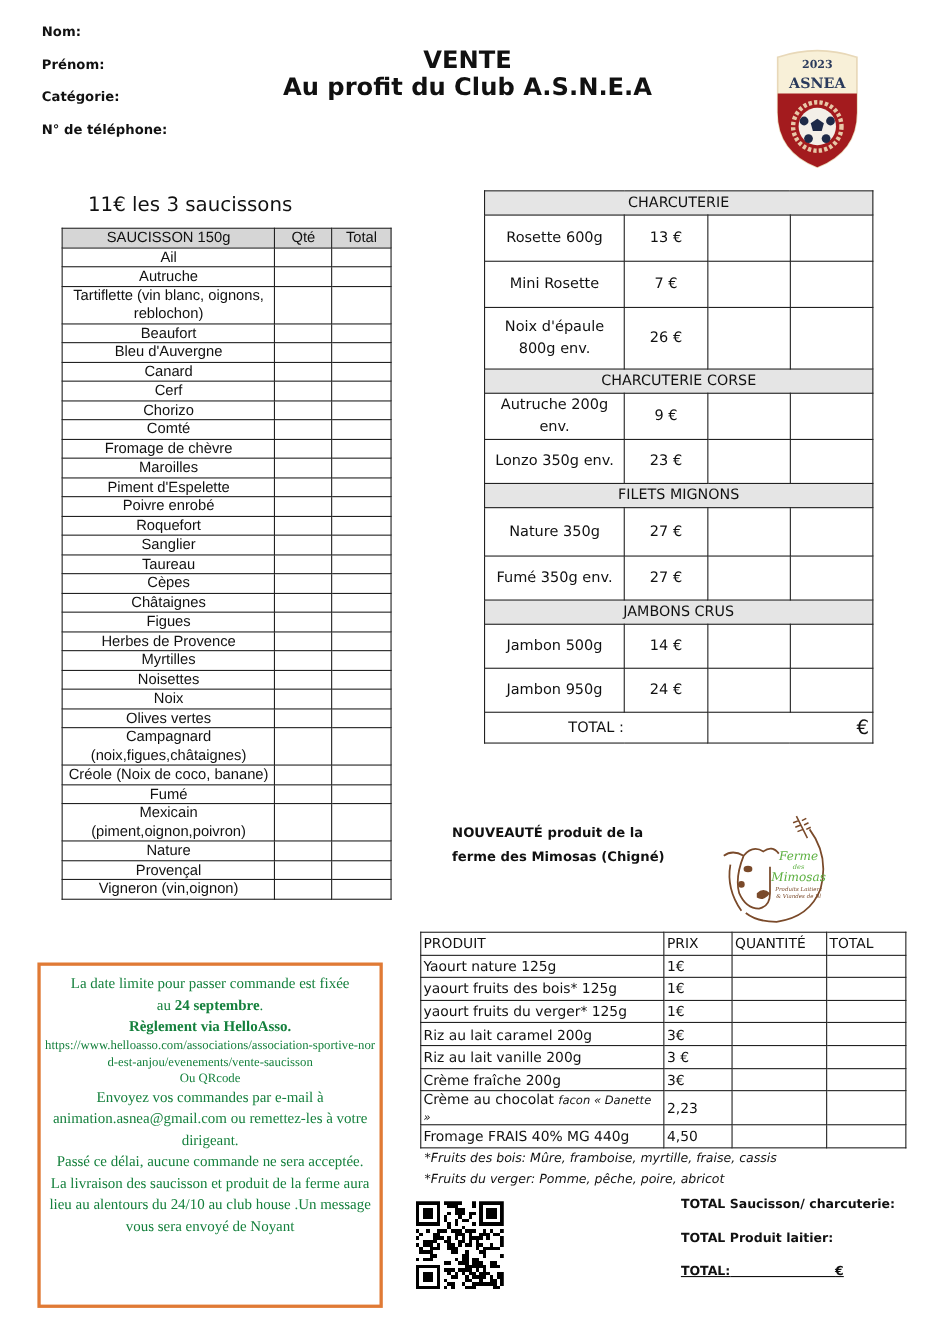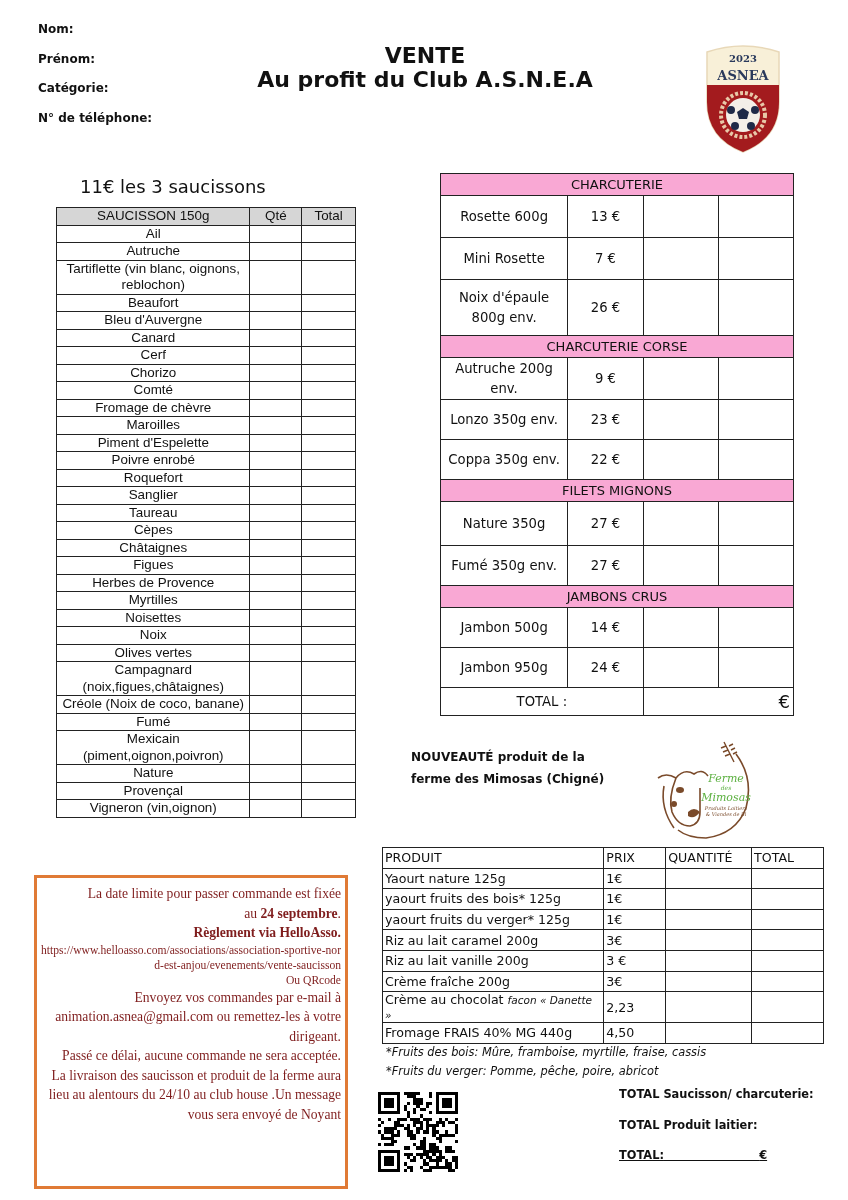--- a/index.html
+++ b/index.html
@@ -19,21 +19,21 @@
   .sauc { left: 56px; top: 207px; width: 300px; font-family: "Liberation Sans", sans-serif; font-size: 13.4px; }
   .sauc td, .sauc th { border: 1.3px solid #222; text-align: center; line-height: 16.5px; padding: 0 2px; font-weight: normal; }
   .sauc th { background: #d6d6d6; font-size: 13.4px; }
   .sauc td.n { width: 194px; }
   .sauc td.q { width: 52px; }
   .sauc td.t { width: 54px; }
 
   
   .charc { left: 440px; top: 173px; width: 354px; font-family: "DejaVu Sans", sans-serif; font-size: 13.2px; }
   .charc td { border: 1.6px solid #222; text-align: center; vertical-align: middle; }
-  .charc td.sec { background: #f9a8d4; height: 22px; font-size: 13px; }
+  .charc td.sec { background: #e5e5e5; height: 22px; font-size: 13px; }
   .charc td.p { width: 130px; line-height: 20px; }
   .charc td.pr { width: 78px; }
   .charc td.e1 { width: 78px; }
   .charc td.e2 { width: 78px; }
   .charc td.tl { text-align: center; height: 28px; }
   .charc td.tv { text-align: right; padding-right: 3px; font-size: 18px; }
 
   .nouv { left: 411px; top: 746px; font-family: "DejaVu Sans", sans-serif; font-weight: bold; font-size: 12px; line-height: 22px; }
   .ferme-logo { left: 654px; top: 738px; width: 102px; height: 104px; }
 
@@ -48,21 +48,21 @@
 
   .notes { left: 386px; top: 1043px; font-family: "DejaVu Sans", sans-serif; font-style: italic; font-size: 11.4px; line-height: 19px; }
 
   .qr { left: 378px; top: 1092px; width: 80px; height: 80px; }
 
   .totals { left: 619px; top: 1087px; font-family: "DejaVu Sans", sans-serif; font-weight: bold; font-size: 11.4px; }
   .totals div { height: 30.5px; }
   .totals .u { text-decoration: underline; white-space: pre; }
 
   
-  .info { left: 34px; top: 875px; width: 314px; height: 314px; border: 3px solid #e07a35; font-family: "Liberation Serif", serif; text-align: right; padding: 6px 4px; color: #7f1d1d; }
+  .info { left: 34px; top: 875px; width: 314px; height: 314px; border: 3px solid #e07a35; font-family: "Liberation Serif", serif; text-align: center; padding: 6px 4px; color: #15803d; }
   .info p { font-size: 13.6px; line-height: 19.5px; }
   .info p.small { font-size: 11.6px; line-height: 15px; }
   .info b { font-weight: bold; }
 </style>
 </head>
 <body>
 
 <div class="abs fields">
   <div>Nom:</div>
   <div>Prénom:</div>
@@ -288,26 +288,20 @@
       </tr>
       <tr style="height: 42px;">
         <td class="p">Autruche 200g env.</td>
       <td class="pr">9 €</td>
       <td class="e1"></td>
       <td class="e2"></td>
       </tr>
       <tr style="height: 40px;">
         <td class="p">Lonzo 350g env.</td>
       <td class="pr">23 €</td>
-      <td class="e1"></td>
-      <td class="e2"></td>
-      </tr>
-      <tr style="height: 40px;">
-        <td class="p">Coppa 350g env.</td>
-      <td class="pr">22 €</td>
       <td class="e1"></td>
       <td class="e2"></td>
       </tr>
       <tr>
         <td class="sec" colspan="4">FILETS MIGNONS</td>
       </tr>
       <tr style="height: 44px;">
         <td class="p">Nature 350g</td>
       <td class="pr">27 €</td>
       <td class="e1"></td>

